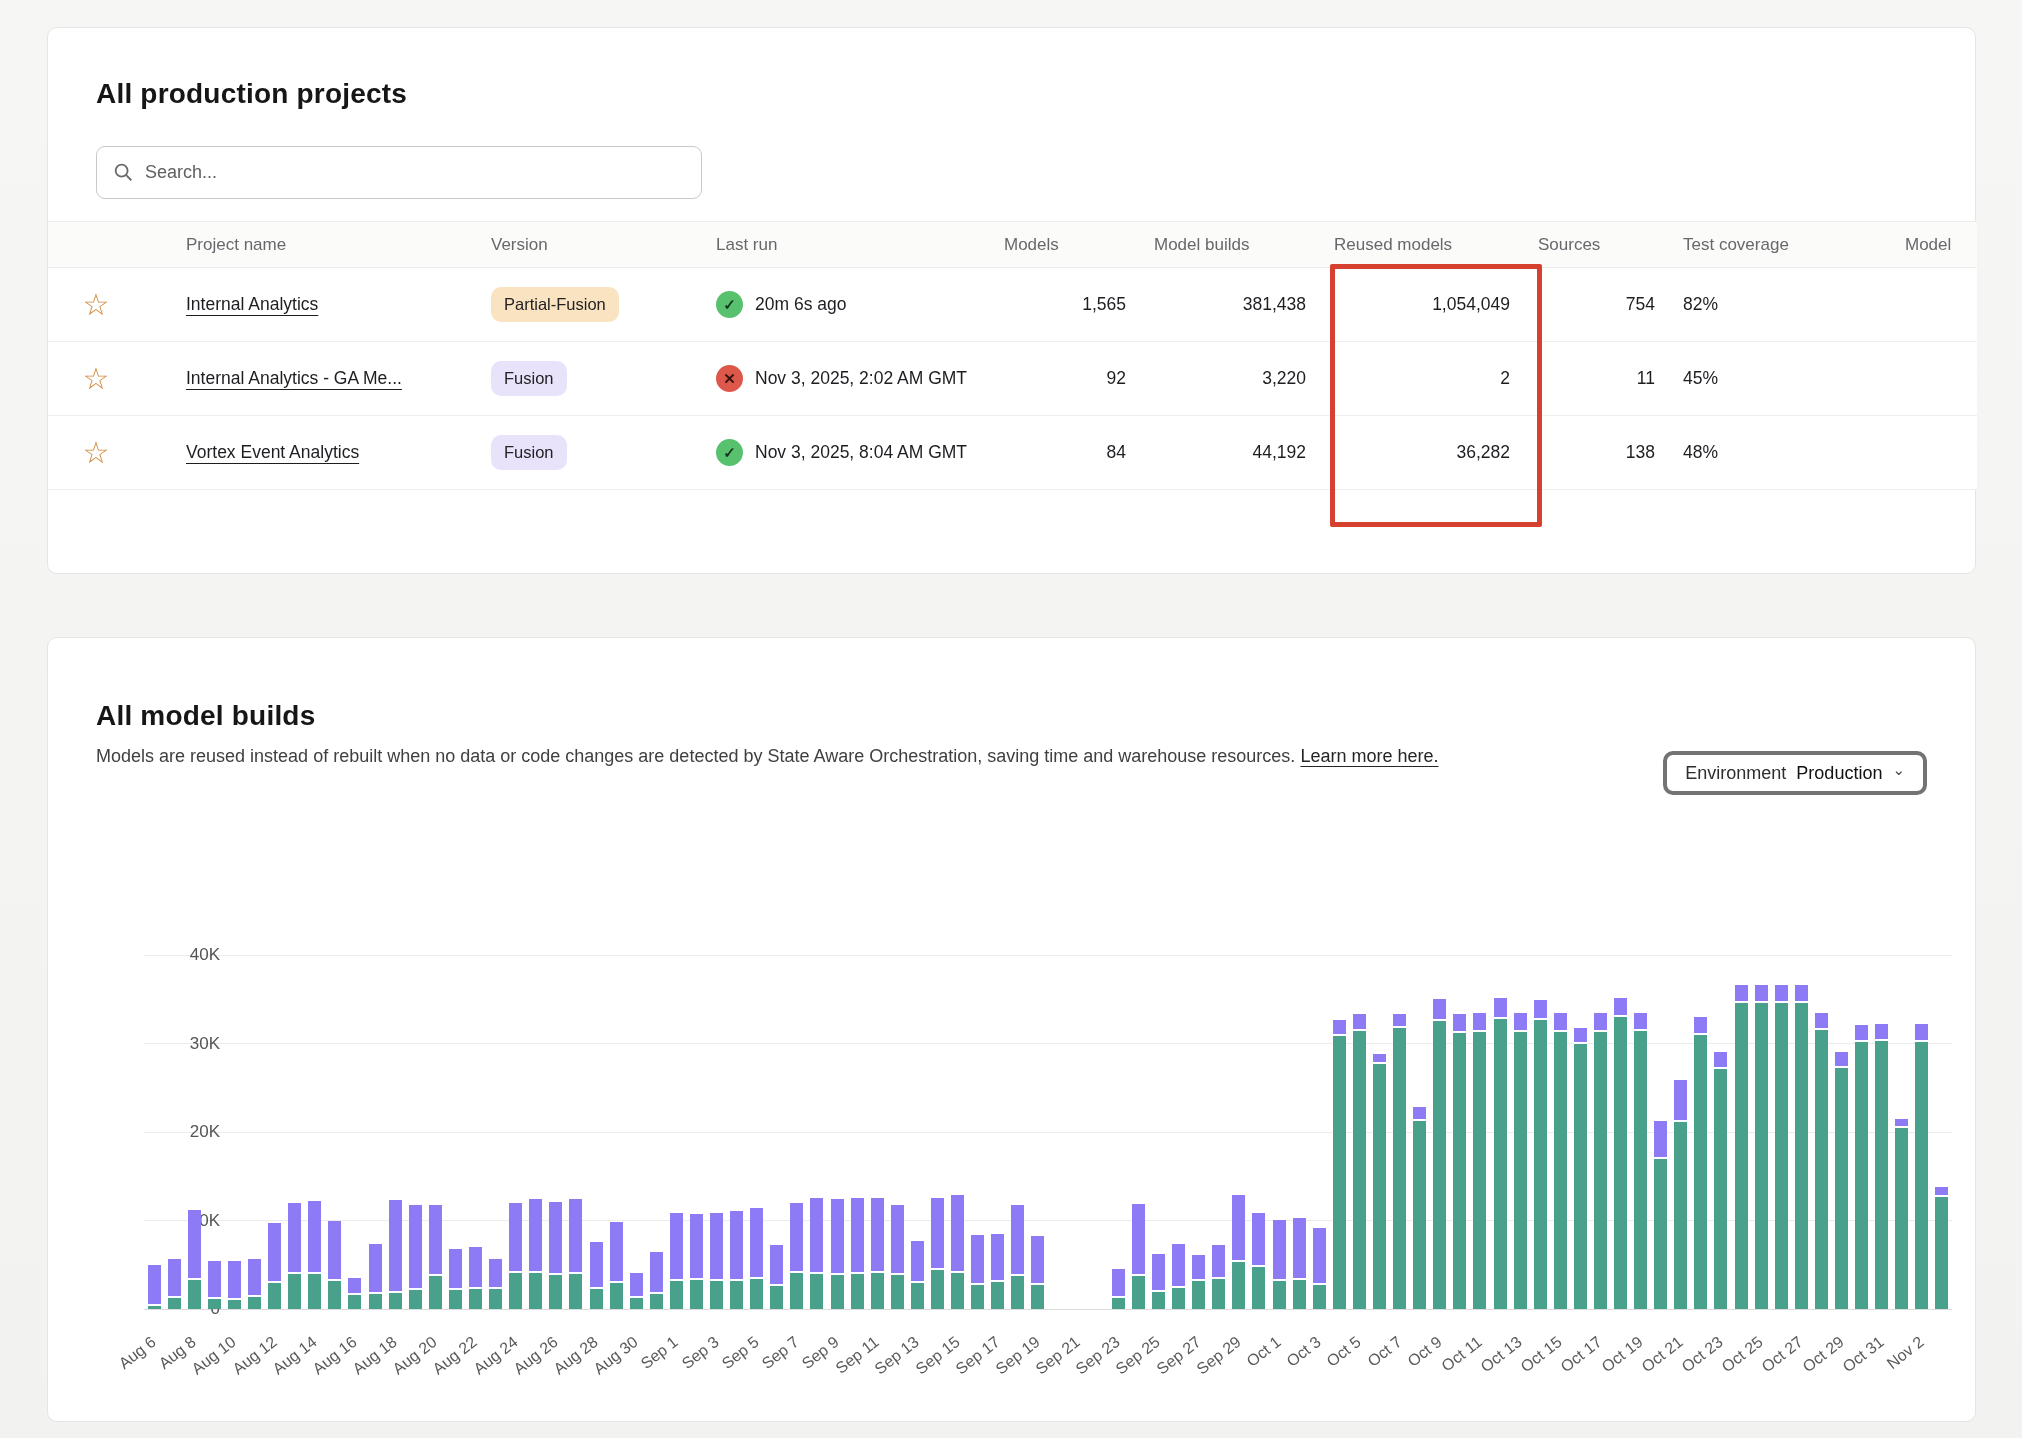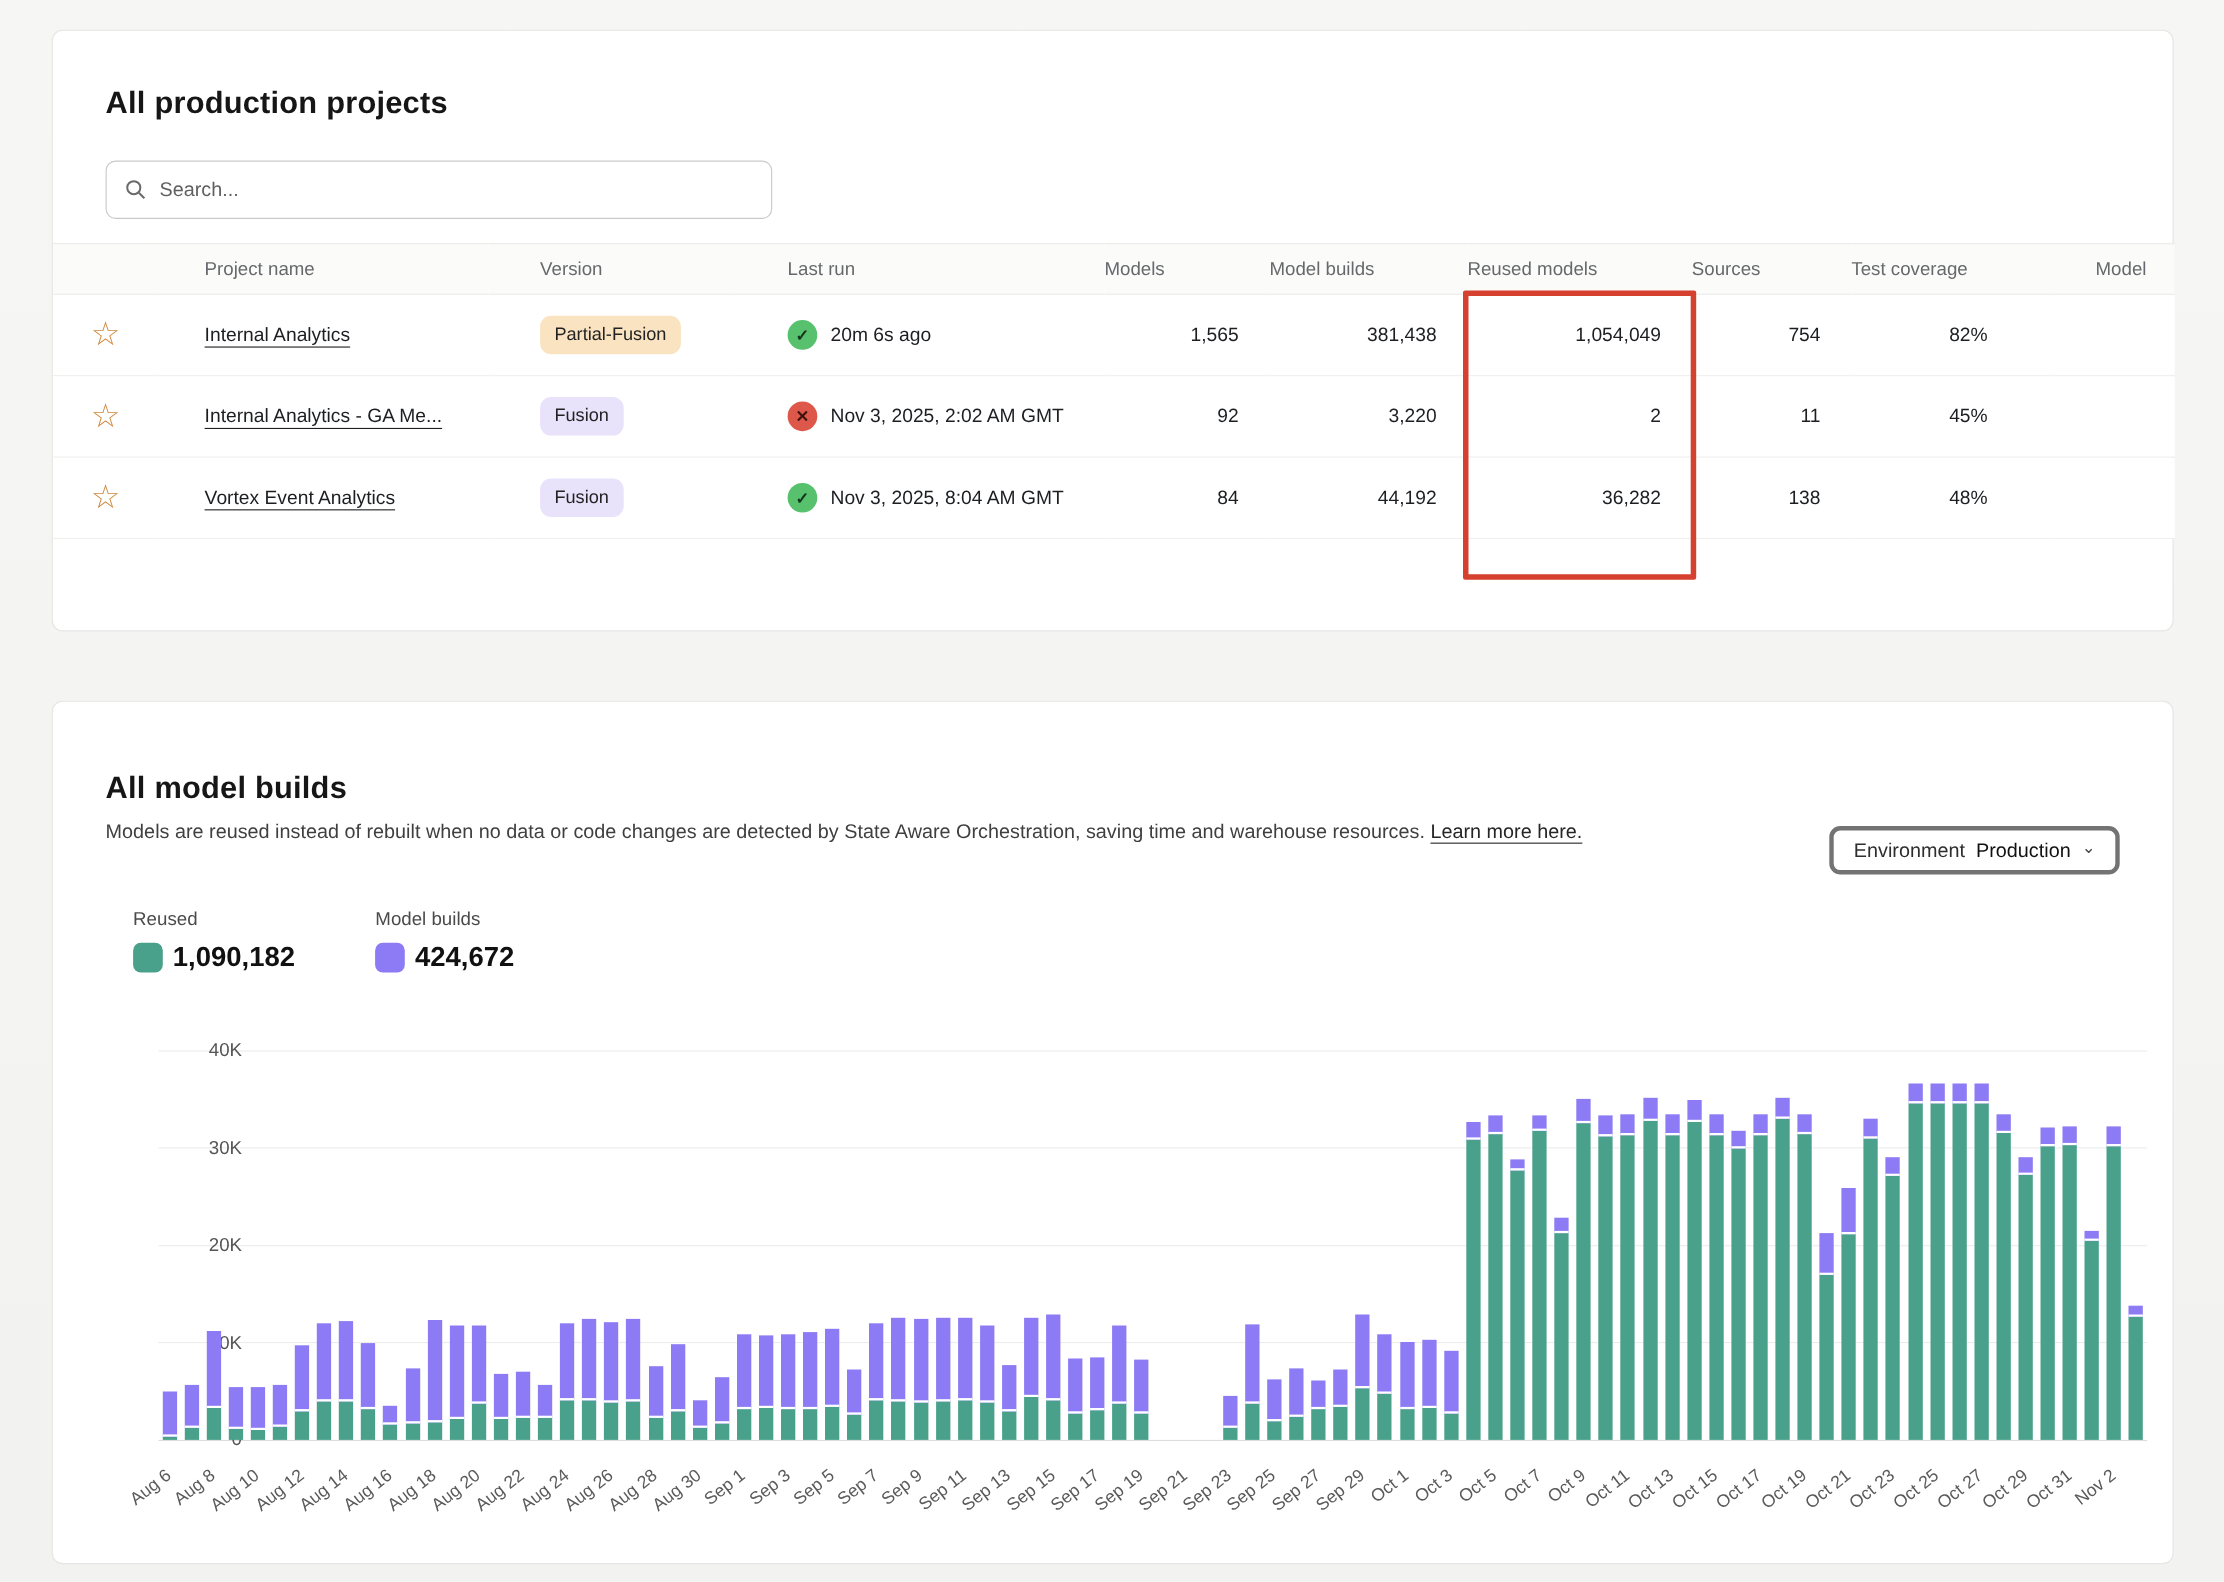--- a/index.html
+++ b/index.html
@@ -38,21 +38,21 @@
   }
   table.proj td {
     height:73px; font-size:17.5px; color:#1c1e21; border-bottom:1px solid #efefee;
     white-space:nowrap; overflow:hidden; background:#fff;
   }
   .col-star{width:96px;} .col-name{width:300px;} .col-ver{width:225px;} .col-run{width:335px;}
   .col-models{width:150px;} .col-builds{width:180px;} .col-reused{width:204px;}
   .col-sources{width:145px;} .col-cov{width:180px;} .col-doc{width:114px;}
   .pl{padding-left:42px;} .pl2{padding-left:47px;}
   .num{text-align:right; padding-right:28px;}
-  .cov{text-align:right; padding-right:56px;}
+  .cov{padding-right:56px;}
   th.num,th.cov{text-align:right;}
   .star { color:#d0893f; font-size:30px; line-height:1; cursor:pointer; display:block; text-align:center; padding-left:28px; width:68px; }
   .proj-link { text-decoration:underline; text-underline-offset:5px; color:#1c1e21; font-weight:400; cursor:pointer; }
   .badge { display:inline-block; border-radius:10px; padding:8px 13px; font-size:16.5px; color:#232323; }
   .badge.partial { background:#fae3c1; }
   .badge.fusion  { background:#e9e2fb; }
   .runcell { display:flex; align-items:center; gap:12px; height:73px; }
   .statusdot { width:27px; height:27px; border-radius:50%; flex:0 0 27px;
     display:flex; align-items:center; justify-content:center; font-size:15px; font-weight:700; }
   .statusdot.success { background:#57c16e; color:#14341d; }
@@ -198,36 +198,20 @@
     <h1 class="card-title">All model builds</h1>
     <p class="card-subtitle"><span>Models are reused instead of rebuilt when no data or code changes are detected by State Aware Orchestration, saving time and warehouse resources.</span>
       <span class="link">Learn more here.</span></p>
 
     <div id="env-select">
       <span class="env-label">Environment</span>
       <span class="env-value">Production</span>
       <span class="chev">⌄</span>
     </div>
 
-    <div class="legend" id="legend">
-        <div>
-          <div class="lg-label">Reused</div>
-    <div class="lg-row">
-            <span class="swatch" style="background:#4aa18b"></span>
-    <span class="lg-value">1,090,182</span>
-          </div>
-        </div>
-        <div>
-          <div class="lg-label">Model builds</div>
-    <div class="lg-row">
-            <span class="swatch" style="background:#8c7bf4"></span>
-    <span class="lg-value">424,672</span>
-          </div>
-        </div>
-      </div>
     <div id="plot">
         <div class="gridline zero" style="top: 353.5px;"></div>
         <div class="ytick" style="top: 344px;">0</div>
         <div class="gridline" style="top: 265px;"></div>
         <div class="ytick" style="top: 255.5px;">10K</div>
         <div class="gridline" style="top: 176.5px;"></div>
         <div class="ytick" style="top: 167px;">20K</div>
         <div class="gridline" style="top: 88px;"></div>
         <div class="ytick" style="top: 78.5px;">30K</div>
         <div class="gridline" style="top: -0.5px;"></div>

